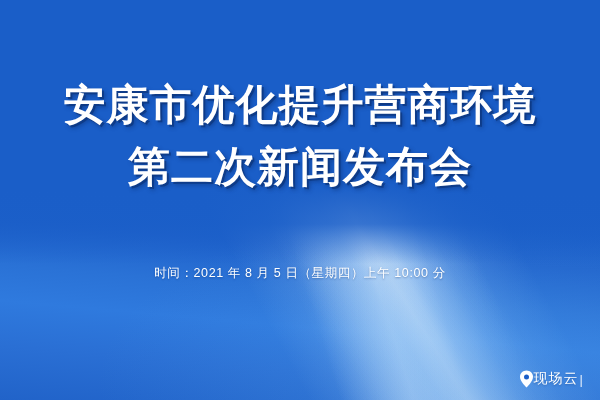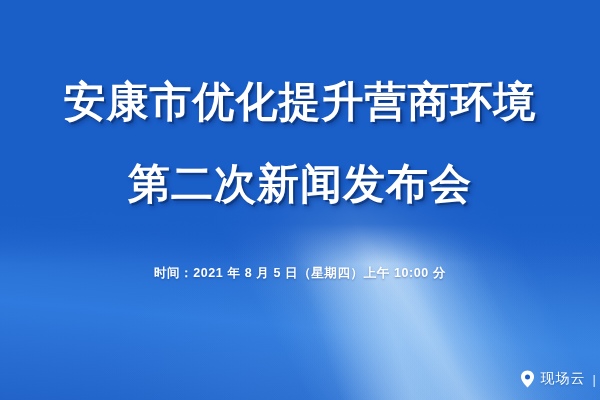--- a/index.html
+++ b/index.html
@@ -111,63 +111,61 @@
   .title-block {
     position: absolute;
     left: 0;
     right: 0;
     top: 74px;
     text-align: center;
   }
 
   .title-line {
     color: #ffffff;
-    font-family: Liberation Mono, monospace;
+    font-family: Liberation Sans, sans-serif;
     font-weight: bold;
     font-size: 42px;
     line-height: 62px;
     letter-spacing: 1px;
     white-space: nowrap;
     text-shadow:
       2px 2px 0 rgba(10,46,110,0.55),
       3px 3px 4px rgba(8,38,95,0.45);
   }
 
   .title-line.second {
-    margin-top: 20px;
+    margin-top: 0;
   }
 
   .info-row {
     position: absolute;
     left: 0;
     right: 0;
     top: 264px;
     display: flex;
     justify-content: center;
     align-items: center;
     gap: 58px;
   }
 
   .info-item {
     color: #ffffff;
     font-size: 12.5px;
     line-height: 18px;
     letter-spacing: 0.6px;
     white-space: nowrap;
     text-shadow: 0 1px 2px rgba(10,46,110,0.40);
-    font-weight: bold;
   }
 
   .watermark {
     position: absolute;
-    right: 3px;
+    right: 16px;
     bottom: 12px;
     display: flex;
     align-items: center;
-    gap: 6px;
   }
 
   .pin-icon {
     display: inline-block;
     width: 15px;
     height: 18px;
     line-height: 0;
   }
 
   .wm-text {

